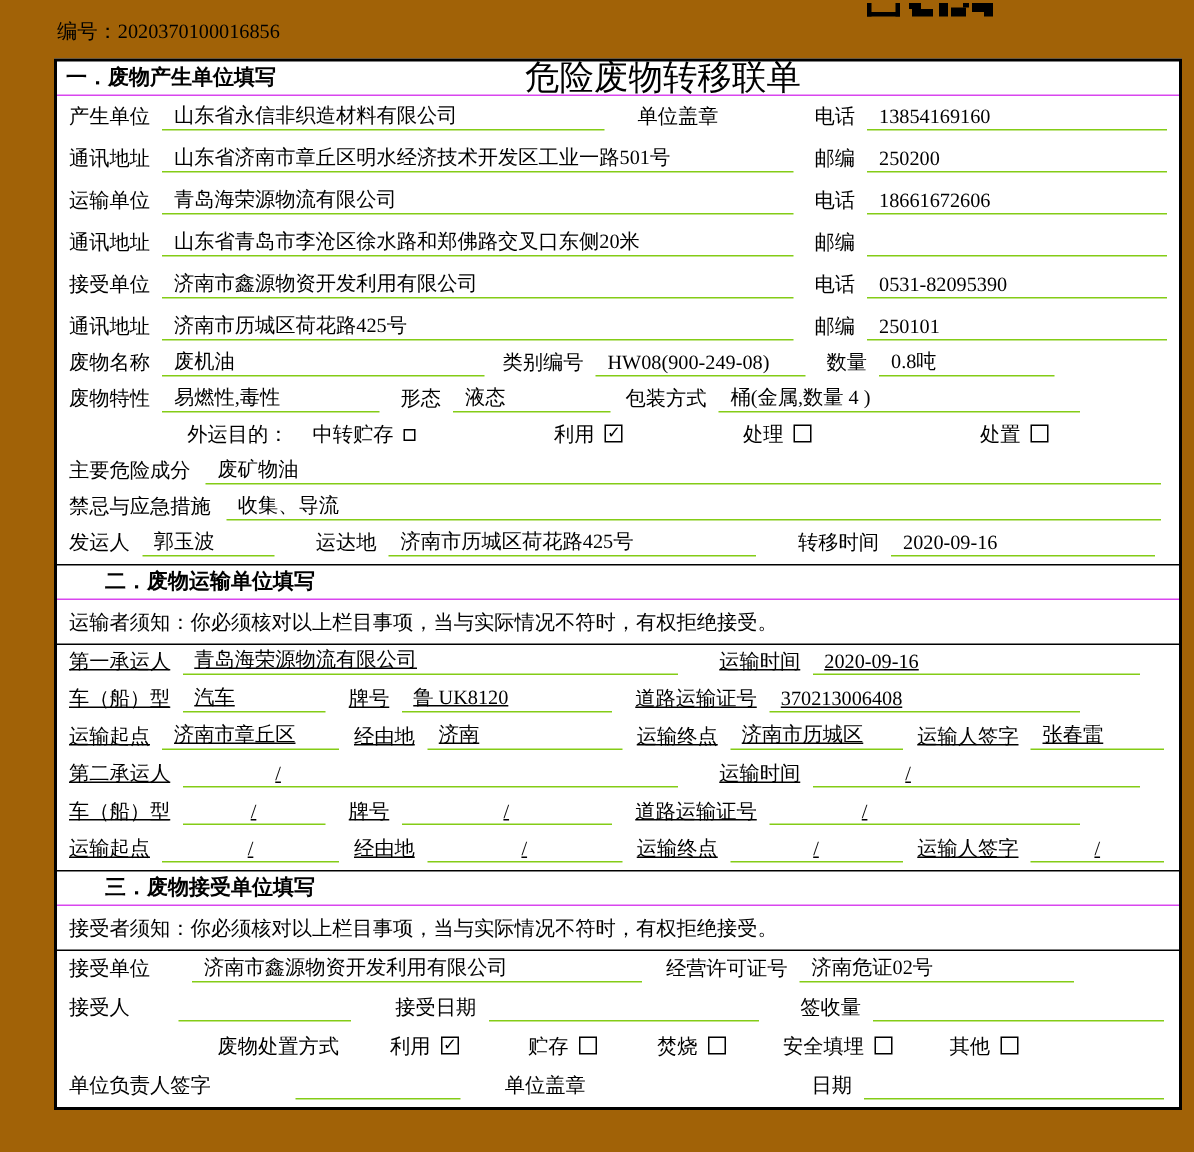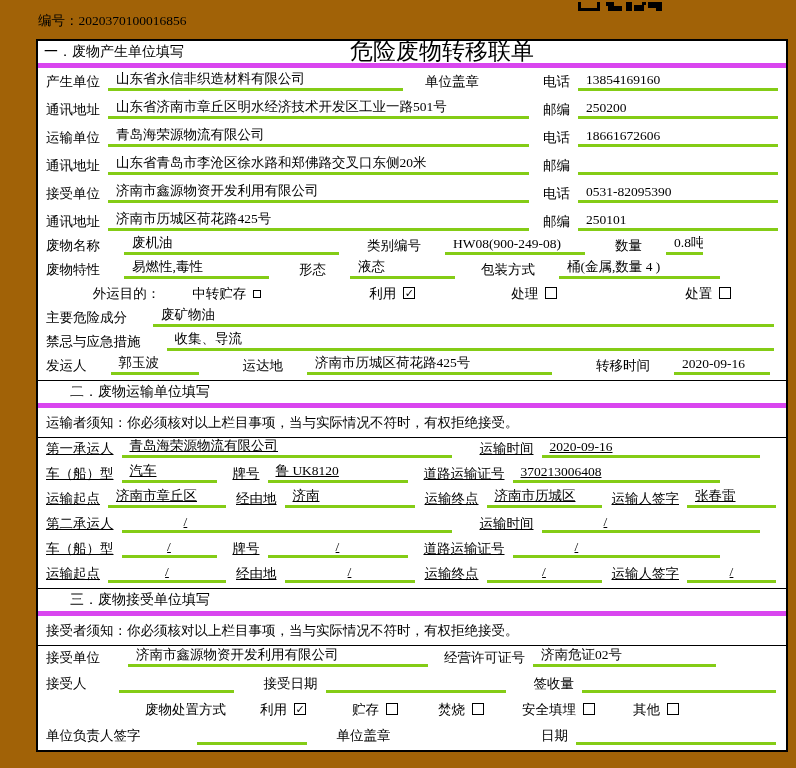--- a/index.html
+++ b/index.html
@@ -12,30 +12,30 @@
   .page { position:relative; width:796px; height:768px; overflow:hidden; background:#a16207; }
 
   
   .dochead { position:relative; height:39px; }
   .docno  { position:absolute; left:38px; top:12px; white-space:nowrap; }
   .title  { position:absolute; left:350px; top:2px; font-size:23px; font-weight:normal; white-space:nowrap;margin-top:34px; }
   .qr     { position:absolute; left:578px; top:0; }
 
   
   .tbl { margin-left:36px; width:752px; border:2px solid #000; background:#fff; }
-  .sh  { font-weight:normal; font-size:14px; padding:2px 6px 2px; border-bottom:5px solid #d946ef; }
+  .sh  { font-weight:bold; font-size:14px; padding:2px 6px 2px; border-bottom:1px solid #d946ef; }
   .sh.mid { border-top:1px solid #000;padding-left:32px; }
   .nrow { padding:6px 8px 5px; border-bottom:1px solid #000; }
 
   .r { display:flex; align-items:flex-end; padding:0 8px 5px;justify-content:center; }
-  .h28 { height:28px; } .h24 { height:24px;gap:16px; } .h25 { height:25px;text-decoration:underline; } .h26 { height:26px; }
+  .h28 { height:28px; } .h24 { height:24px; } .h25 { height:25px;text-decoration:underline; } .h26 { height:26px; }
 
   .lbl { white-space:nowrap; margin-right:8px; flex:none; }
   .u {
-    border-bottom:3px solid #84cc16; padding:0 2px 0 8px;
+    border-bottom:1px solid #84cc16; padding:0 2px 0 8px;
     white-space:nowrap; overflow:hidden; min-height:17px; flex:none;
   }
   .fx1 { flex:1 1 auto; }
   .grow { flex:1 1 auto; }
   .ctr { text-align:center; padding:0; }
   .sl  { padding-left:62px; }
 
   .cbi { white-space:nowrap; flex:none; }
   .cb {
     display:inline-block; width:12px; height:12px; border:1px solid #000;

